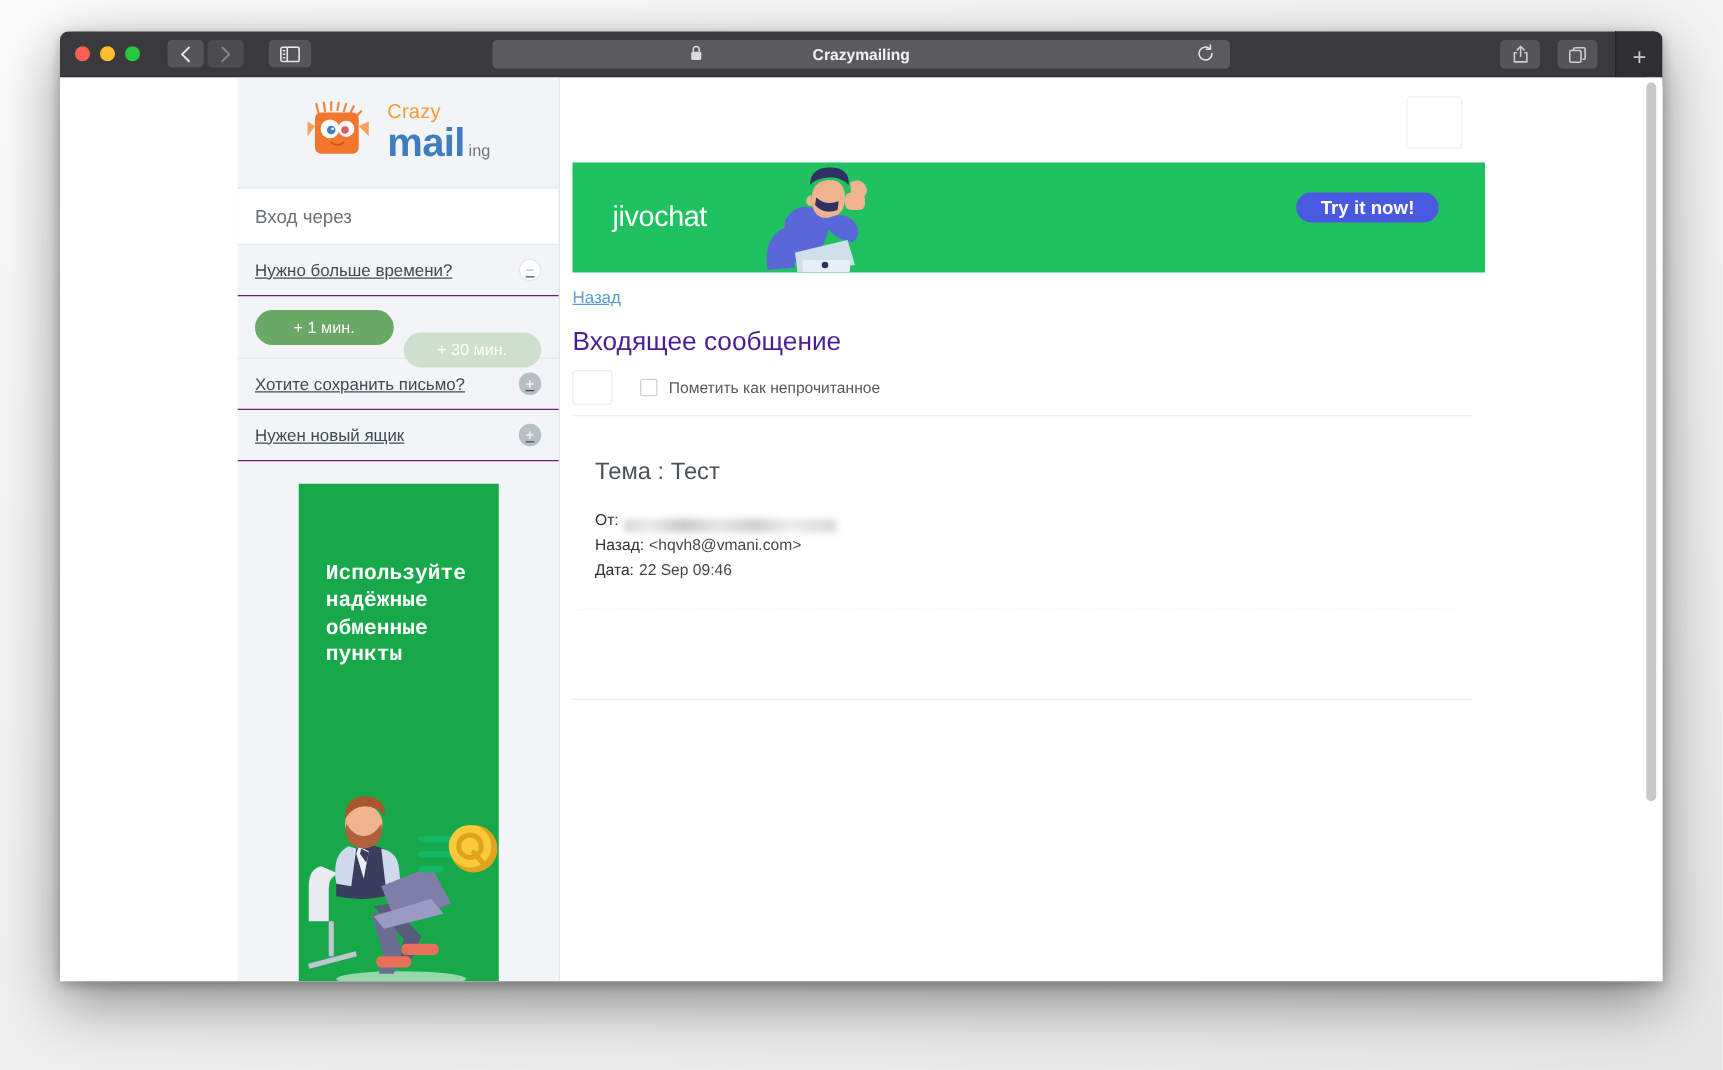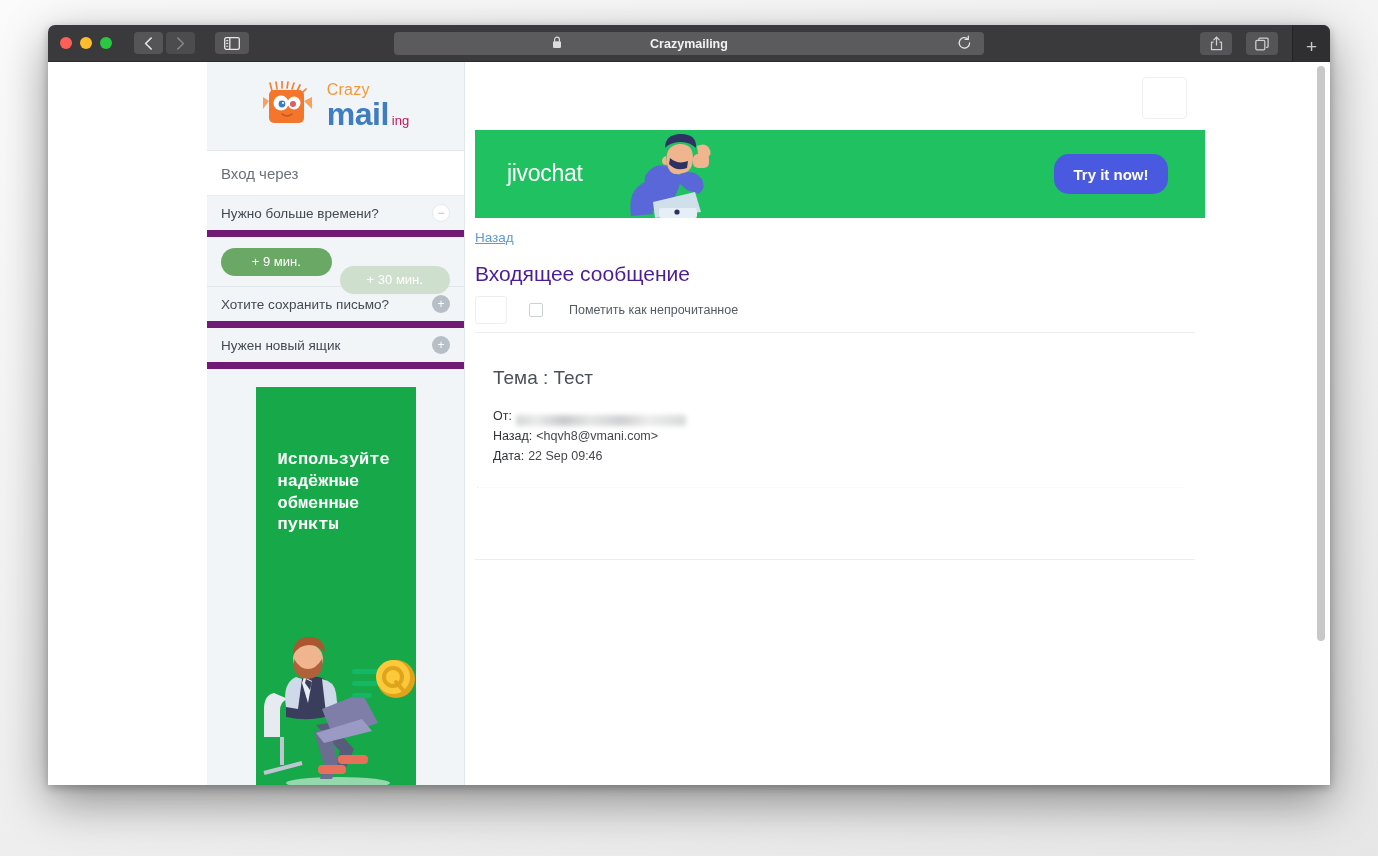--- a/index.html
+++ b/index.html
@@ -75,21 +75,20 @@
     color: #c9c9cc; font-size: 19px; font-weight: 300;
     border-left: 1px solid #242426;
   }
 
   
   .viewport {
     position: relative;
     width: 100%; height: 723px;
     background: #ffffff;
     overflow: hidden;
-    padding-left: 17px;
   }
 
   
   .page-row { display: flex; height: 100%; }
   .gutter-left { width: 142px; background: #ffffff; flex: none; }
 
   .sidebar {
     width: 258px; flex: none;
     background: #f2f5f8;
     border-right: 1px solid #e2e7ec;
@@ -99,33 +98,33 @@
     height: 89px; background: #f2f5f8;
     display: flex; align-items: center; justify-content: center;
     border-bottom: 1px solid #e2e7ec;
   }
   .logo { display: flex; align-items: center; gap: 9px; }
   .logo-mark { width: 56px; height: 50px; flex: none; }
   .logo-text { line-height: 1; }
   .logo-crazy { font-size: 16px; color: #f3993a; letter-spacing: .2px; }
   .logo-mail-row { display: flex; align-items: baseline; gap: 3px; }
   .logo-mail { font-size: 32px; color: #3f7cc0; font-weight: 600; letter-spacing: -.5px; }
-  .logo-ing  { font-size: 13px; color: #be185d; }
+  .logo-ing  { font-size: 13px; color: #737373; }
 
   .sb-white {
     background: #ffffff; height: 45px;
     display: flex; align-items: center; padding: 0 14px;
     border-bottom: 1px solid #e6ebf0;
     font-size: 15px; color: #6a7178;
   }
   .sb-row {
     height: 41px; display: flex; align-items: center;
     justify-content: space-between; padding: 0 14px;
-    border-bottom: 7px solid #701a75;
-    font-size: 13.5px; color: #414a52;
+    border-bottom: 1px solid #701a75;
+    font-size: 13.5px; color: #414a52; text-decoration: underline;
   }
   .sb-badge {
     width: 18px; height: 18px; border-radius: 50%;
     display: flex; align-items: center; justify-content: center;
     font-size: 12px; line-height: 1; flex: none;
   }
   .sb-badge.minus { background: #ffffff; color: #b3bcc4; border: 1px solid #e4e9ee; }
   .sb-badge.plus  { background: #b6bec6; color: #ffffff; }
 
   .sb-buttons {
@@ -172,42 +171,42 @@
     color: #ffffff; font-size: 23px; letter-spacing: -.3px;
   }
   .jivo-art { position: absolute; left: 140px; top: 0; width: 110px; height: 88px; }
   .jivo-txt {
     position: absolute; left: 262px; top: 21px;
     color: #ffffff; font-size: 18.5px; font-weight: bold; line-height: 1.35;
     width: 330px;
   }
   .jivo-btn {
     position: absolute; right: 37px; top: 24px;
-    width: 114px; height: 40px; background: #4a5ae0; border-radius: 15px;
+    width: 114px; height: 24px; background: #4a5ae0; border-radius: 15px;
     display: flex; align-items: center; justify-content: center;
     color: #ffffff; font-size: 15px; font-weight: bold; margin-left: 44px;
   }
 
   .back-link {
     position: absolute; left: 10px; top: 168px;
     font-size: 13.5px; color: #5b9bd5; text-decoration: underline;
   }
   .mail-title {
     position: absolute; left: 10px; top: 200px;
     font-size: 21px; color: #4c1d95; font-weight: 400;
   }
   .ctrl-row {
     position: absolute; left: 10px; top: 234px;
     display: flex; align-items: center; gap: 22px;
   }
   .img-placeholder {
     width: 32px; height: 28px;
     border: 1px solid #eceef0; border-radius: 3px; background: #ffffff;
   }
-  .chk-wrap { display: flex; align-items: center; gap: 26px; }
+  .chk-wrap { display: flex; align-items: center; gap: 9px; }
   .chkbox {
     width: 14px; height: 14px; border: 1px solid #ccd1d6;
     border-radius: 2px; background: #ffffff;
   }
   .chk-label { font-size: 12.5px; color: #545b62; }
 
   .rule {
     position: absolute; left: 10px; width: 720px;
     height: 1px; background: #eceff2;
   }
@@ -360,21 +359,21 @@
             <span>Вход через</span>
           </div>
 
           <div class="sb-row">
             <span>Нужно больше времени?</span>
             <span class="sb-badge minus">−</span>
           </div>
 
           <div class="sb-buttons">
             <div class="pill dark">
-              <span>+ 9 мин.</span>
+              <span>+ 1 мин.</span>
             </div>
             <div class="pill light">
               <span>+ 30 мин.</span>
             </div>
           </div>
 
           <div class="sb-row">
             <span>Хотите сохранить письмо?</span>
             <span class="sb-badge plus">+</span>
           </div>

